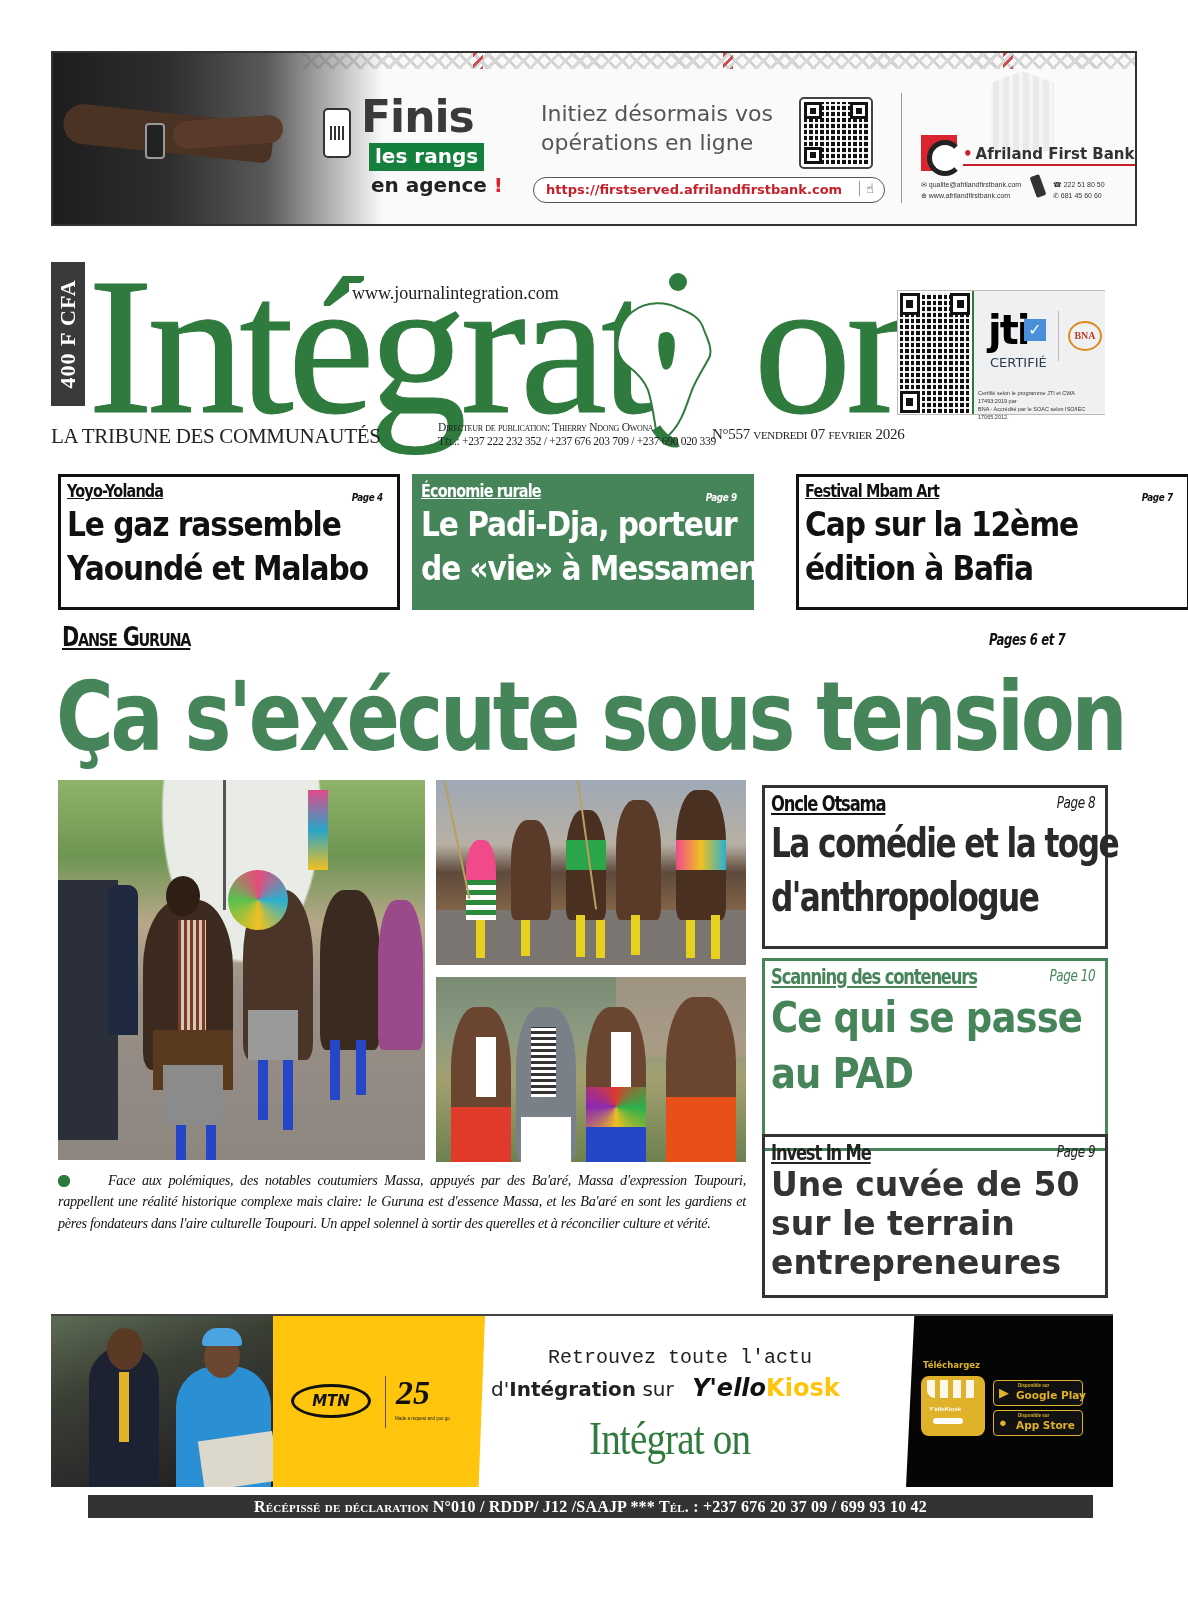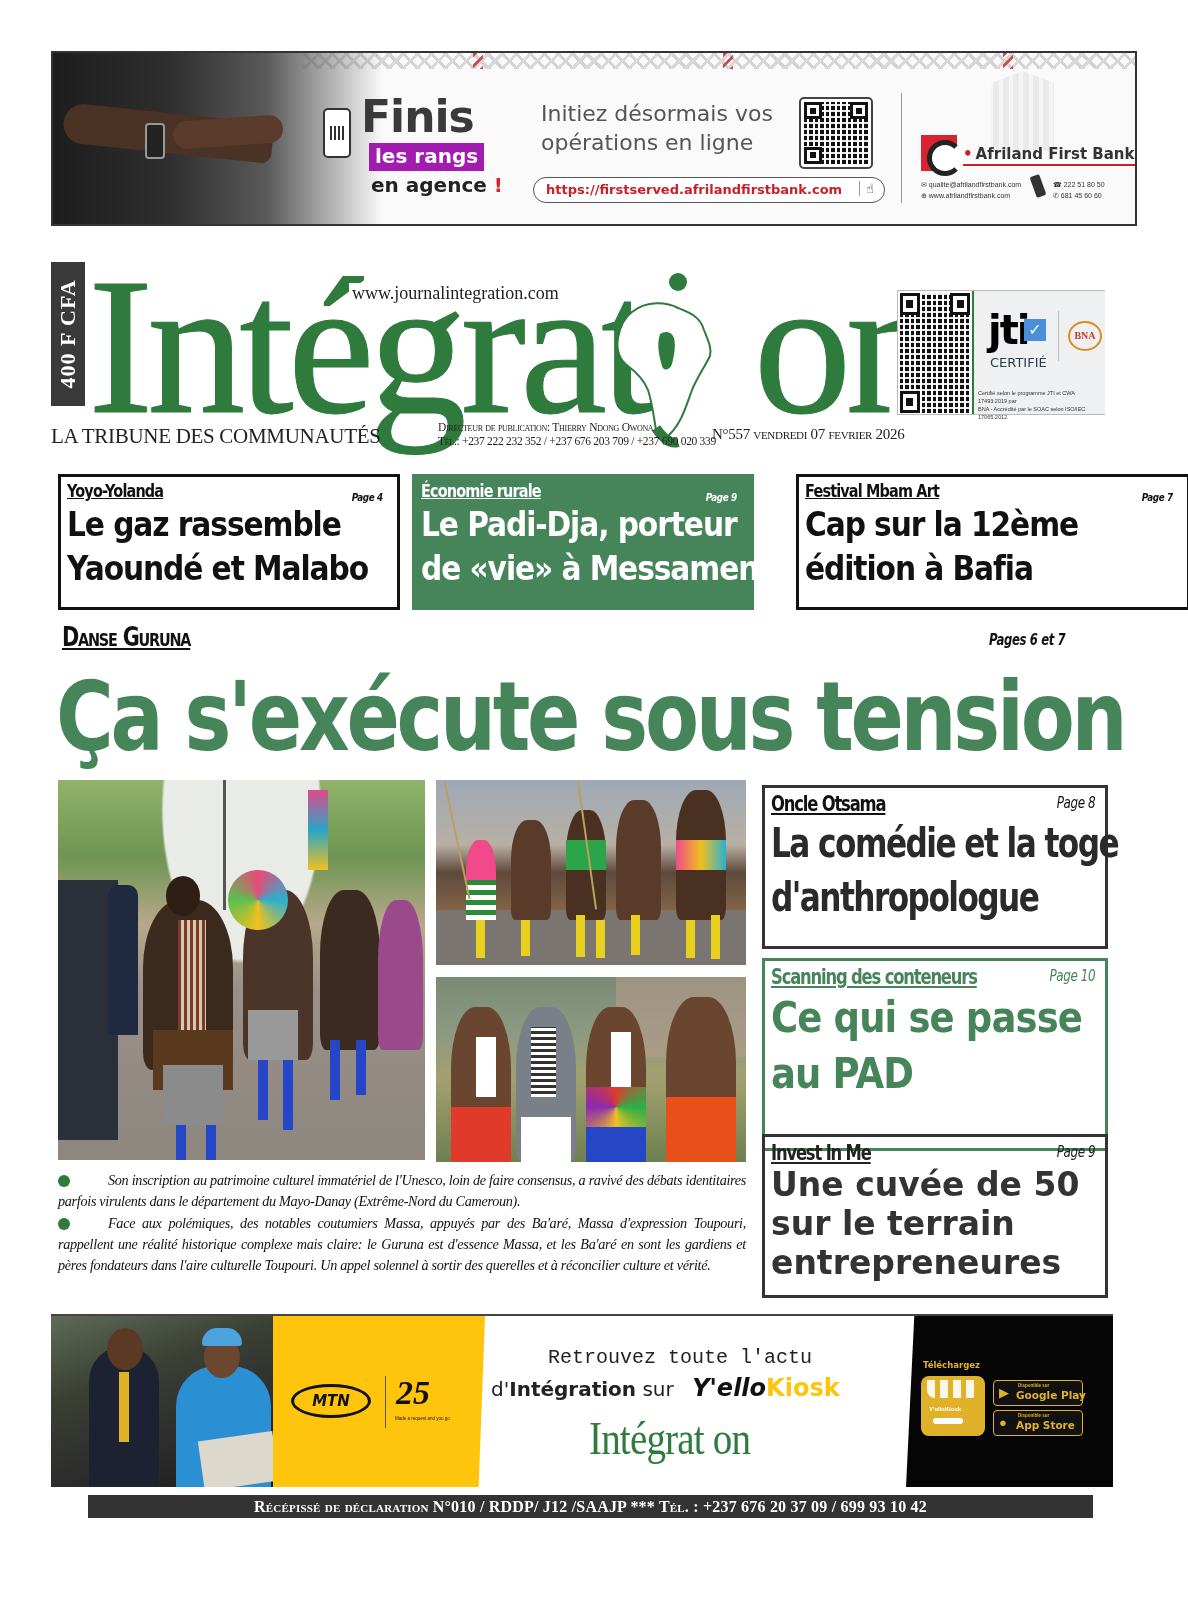--- a/index.html
+++ b/index.html
@@ -12,21 +12,21 @@
       background: repeating-linear-gradient(135deg, #d0d0d0 0 3px, transparent 3px 10px), repeating-linear-gradient(45deg, #c9c9c9 0 3px, transparent 3px 10px); opacity: .8; }
     .top-ad .pattern .red { position:absolute; top:0; height:16px; width:10px; background: repeating-linear-gradient(135deg, #c8202a 0 3px, transparent 3px 8px); }
     .top-ad .photo { position: absolute; left: 0; top: 0; width: 330px; height: 100%;
       background: linear-gradient(90deg, #1d1d1d 0%, #2e2e2e 35%, #5a5a5a 65%, rgba(250,250,250,0) 100%); }
     .top-ad .photo .arm { position:absolute; left:10px; top:60px; width:210px; height:40px; background:#4a3224; border-radius: 20px 10px 10px 20px; transform: rotate(6deg); }
     .top-ad .photo .arm2 { position:absolute; left:120px; top:65px; width:110px; height:28px; background:#5a3b2b; border-radius: 14px; transform: rotate(-4deg); }
     .top-ad .photo .watch { position:absolute; left:92px; top:70px; width:20px; height:36px; background:#222; border:2px solid #999; border-radius:4px; }
     .top-ad .phone-icon { position:absolute; left:270px; top:55px; width:28px; height:50px; border:2px solid #333; border-radius:5px; background:#fff; }
     .top-ad .phone-icon::after { content:""; position:absolute; left:5px; top:16px; width:14px; height:14px; background: repeating-linear-gradient(90deg,#333 0 2px,#fff 2px 4px); }
     .top-ad .finis { position:absolute; left:308px; top:38px; font-family:"DejaVu Sans", sans-serif; font-weight:bold; font-size:44px; color:#3a3a3a; letter-spacing:-1px; }
-    .top-ad .rangs { position:absolute; left:316px; top:90px; background:#a21caf; color:#fff; font-family:"DejaVu Sans", sans-serif; font-weight:bold; font-size:20px; padding:0 6px 2px; line-height:26px; }
+    .top-ad .rangs { position:absolute; left:316px; top:90px; background:#15803d; color:#fff; font-family:"DejaVu Sans", sans-serif; font-weight:bold; font-size:20px; padding:0 6px 2px; line-height:26px; }
     .top-ad .agence { position:absolute; left:318px; top:120px; font-family:"DejaVu Sans", sans-serif; font-weight:bold; font-size:20px; color:#222; }
     .top-ad .agence b { color:#d9232e; }
     .top-ad .initiez { position:absolute; left:488px; top:46px; font-family:"DejaVu Sans", sans-serif; font-size:22px; line-height:29px; color:#555; }
     .top-ad .qr1 { position:absolute; left:746px; top:44px; width:74px; height:72px; border:2px solid #444; border-radius:5px; padding:3px; background:#fff; }
     .qr-real { width:100%; height:100%; position:relative; background:
       repeating-linear-gradient(0deg, rgba(255,255,255,.0) 0 4px, rgba(255,255,255,.9) 4px 6px),
       repeating-linear-gradient(90deg, #111 0 3px, #fff 3px 5px, #111 5px 9px, #fff 9px 11px); }
     .qr-real .corner { position:absolute; width:28%; height:28%; border:3px solid #111; background:#fff; }
     .qr-real .corner::after { content:""; position:absolute; left:25%; top:25%; width:50%; height:50%; background:#111; }
     .top-ad .url-pill { position:absolute; left:480px; top:124px; width:352px; height:26px; border:1.5px solid #555; border-radius:13px; background:#fff; }
@@ -319,21 +319,21 @@
   <div class="deco" style="left:85px;top:140px;width:50px;height:45px;background:#fff"></div>
   <div class="figure" style="left:150px;top:30px;width:60px;height:155px;background:#6a4530"></div>
   <div class="deco" style="left:175px;top:55px;width:20px;height:70px;background:#fff"></div>
   <div class="deco" style="left:150px;top:110px;width:60px;height:40px;background: conic-gradient(#e03a2a,#2ab04a,#f0c020,#8a2ab0,#e03a2a)"></div>
   <div class="deco" style="left:150px;top:150px;width:60px;height:35px;background:#2446c7"></div>
   <div class="figure" style="left:230px;top:20px;width:70px;height:165px;background:#6a4530"></div>
   <div class="deco" style="left:230px;top:120px;width:70px;height:65px;background:#e8501a"></div>
 </div>
 
 <div class="summary">
-  <p><span class="bullet"></span><span>Son inscription au patrimoine culturel immatériel de l'Unesco, loin de faire consensus, a ravivé des débats identitaires parfois virulents dans le département du Mayo-Danay (Extrême-Nord du Cameroun).</span></p>
+  <p><span class="bullet"></span></p>
   <p><span class="bullet"></span><span>Face aux polémiques, des notables coutumiers Massa, appuyés par des Ba'aré, Massa d'expression Toupouri, rappellent une réalité historique complexe mais claire: le Guruna est d'essence Massa, et les Ba'aré en sont les gardiens et pères fondateurs dans l'aire culturelle Toupouri. Un appel solennel à sortir des querelles et à réconcilier culture et vérité.</span></p>
 </div>
 
 <div class="side s1">
   <div class="kicker">Oncle Otsama</div>
   <div class="page">Page 8</div>
   <div class="headline">
     <div>La comédie et la toge</div>
     <div>d'anthropologue</div>
   </div>

